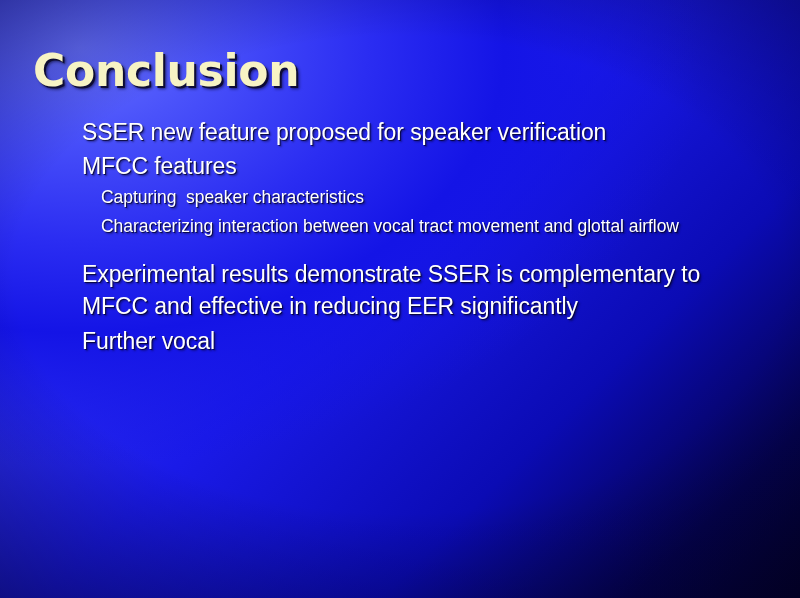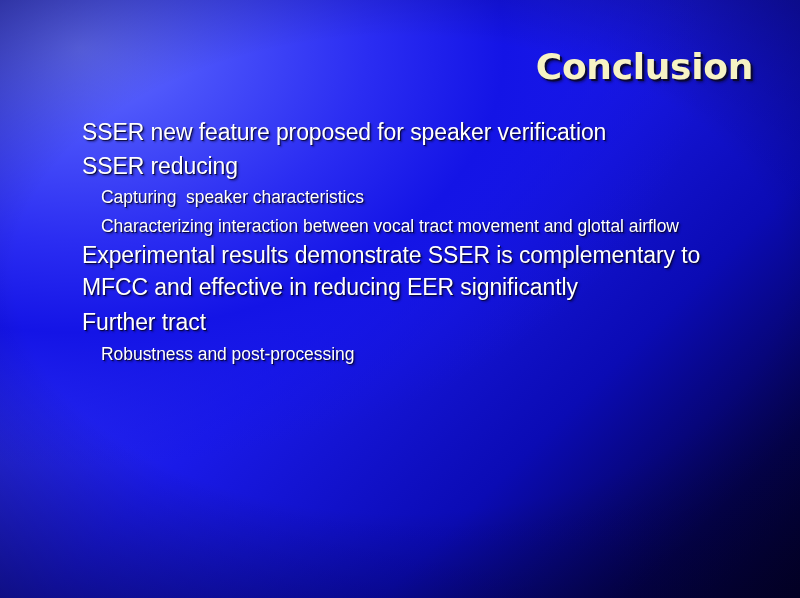--- a/index.html
+++ b/index.html
@@ -43,30 +43,29 @@
   #title-block {
     position: absolute;
     left: 33px;
     top: 48px;
     width: 720px;
   }
 
   #slide-title {
     margin: 0;
     font-family: "DejaVu Sans", "Liberation Sans", sans-serif;
-    font-size: 36px;
+    font-size: 44px;
     font-weight: bold;
     line-height: 1.05;
     letter-spacing: -0.3px;
     color: #f7f3c4;
     text-shadow:
       2px 2px 0 rgba(10,8,40,0.85),
       3px 3px 3px rgba(5,4,30,0.6);
     white-space: nowrap;
-    text-align: right;
   }
 
   
   #body-block {
     position: absolute;
     left: 60px;
     top: 116px;
     width: 710px;
   }
 
@@ -128,63 +127,59 @@
     margin-bottom: 0;
   }
   .lvl2 > .bullet-text {
     font-size: 17.5px;
     line-height: 25px;
     letter-spacing: -0.05px;
   }
 
   
   .gap-before-sub { margin-top: 4px; }
-  .gap-after-sub  { margin-top: 0; }
+  .gap-after-sub  { margin-top: 19px; }
   .gap-top-small  { margin-top: 3px; }
 </style>
 </head>
 <body>
 
 <div id="slide">
 
   <div id="title-block">
     <h1 id="slide-title">Conclusion</h1>
   </div>
 
   <div id="body-block">
 
     <div class="bullet-row lvl1">
       <span class="bullet-marker"><span class="diamond"></span></span>
       <span class="bullet-text">SSER new feature proposed for speaker verification</span>
     </div>
 
     <div class="bullet-row lvl1">
       <span class="bullet-marker"><span class="diamond"></span></span>
-      <span class="bullet-text">SSER reducing</span>
+      <span class="bullet-text">MFCC features</span>
     </div>
 
     <div class="bullet-row lvl2 gap-top-small">
       <span class="bullet-marker"><span class="diamond"></span></span>
       <span class="bullet-text">Capturing  speaker characteristics</span>
     </div>
 
     <div class="bullet-row lvl2 gap-before-sub">
       <span class="bullet-marker"><span class="diamond"></span></span>
       <span class="bullet-text">Characterizing interaction between vocal tract movement and glottal airflow</span>
     </div>
 
     <div class="bullet-row lvl1 gap-after-sub">
       <span class="bullet-marker"><span class="diamond"></span></span>
       <span class="bullet-text">Experimental results demonstrate SSER is complementary to MFCC and effective in reducing EER significantly</span>
     </div>
 
     <div class="bullet-row lvl1 gap-top-small">
       <span class="bullet-marker"><span class="diamond"></span></span>
-      <span class="bullet-text">Further tract</span>
+      <span class="bullet-text">Further vocal</span>
     </div>
 
-    <div class="bullet-row lvl2 gap-before-sub">
-      <span class="bullet-marker"><span class="diamond"></span></span>
-      <span class="bullet-text">Robustness and post-processing</span>
-    </div>
 
   </div>
 </div>
 
 </body></html>

